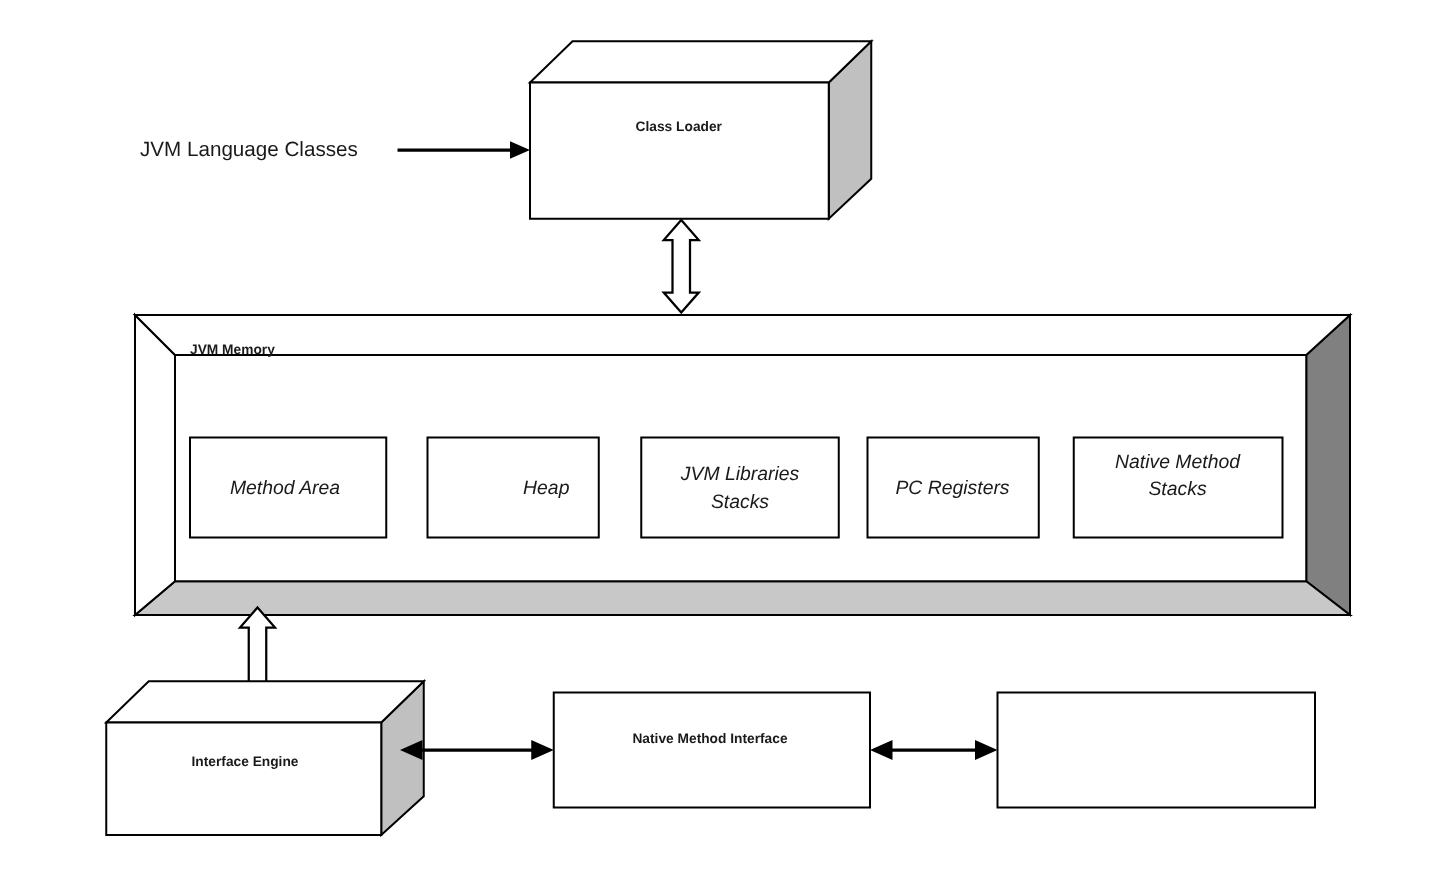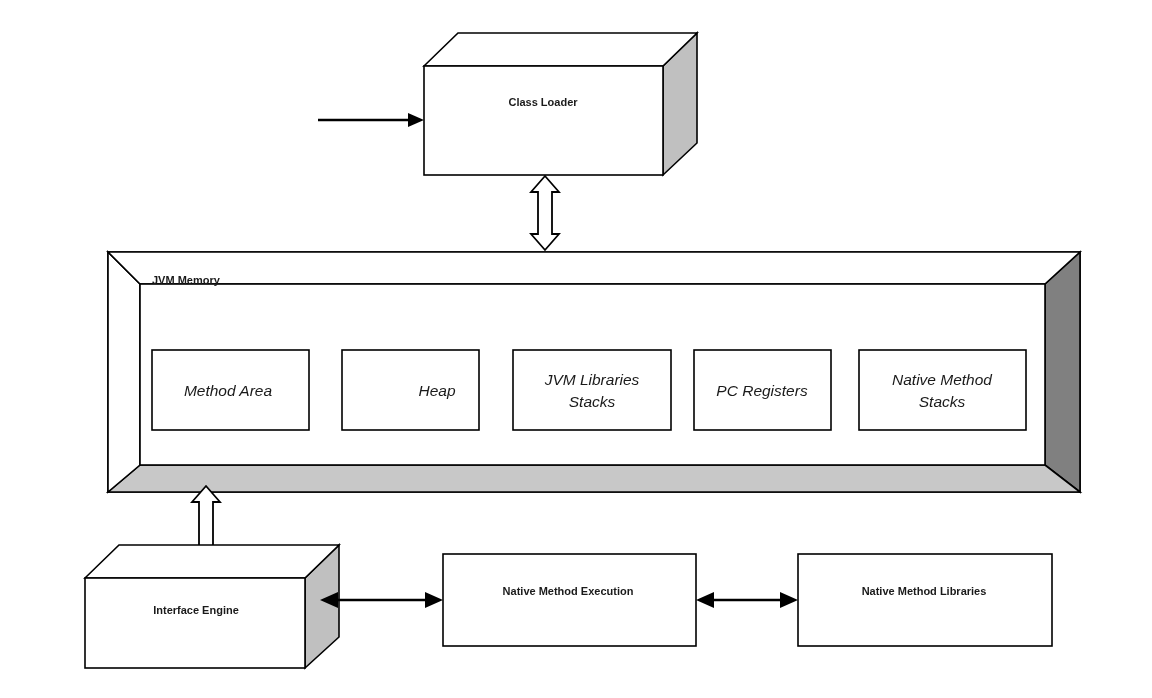--- a/index.html
+++ b/index.html
@@ -147,20 +147,21 @@
     </g>
 
     <g>
       <line class="solid-line" x1="712" y1="600" x2="784" y2="600"></line>
       <polygon class="solid-head" points="696,600 714,592 714,608"></polygon>
       <polygon class="solid-head" points="798,600 780,592 780,608"></polygon>
     </g>
 
   </svg>
 
+  <div class="lbl lbl-plain" style="left:112px; top:110px;">JVM Language Classes</div>
 
   <div class="lbl lbl-bold center-x" style="left:543px; top:96px;">Class Loader</div>
 
   <div class="lbl lbl-bold" style="left:152px; top:274px;">JVM Memory</div>
 
   <div class="lbl lbl-italic center-x" style="left:228px; top:380px;">
     <span>Method Area</span>
   </div>
 
   <div class="lbl lbl-italic center-x" style="left:410px; top:380px;margin-left:27px;">
@@ -169,24 +170,23 @@
 
   <div class="lbl lbl-italic center-x" style="left:592px; top:369px;">
     <div>JVM Libraries</div>
     <div>Stacks</div>
   </div>
 
   <div class="lbl lbl-italic center-x" style="left:762px; top:380px;">
     <span>PC Registers</span>
   </div>
 
-  <div class="lbl lbl-italic center-x" style="left:942px; top:369px;">
+  <div class="lbl lbl-italic center-x" style="left:942px; top:359px;">
     <div>Native Method</div>
     <div>Stacks</div>
   </div>
 
   <div class="lbl lbl-bold center-x" style="left:196px; top:604px;">Interface Engine</div>
 
-  <div class="lbl lbl-bold center-x" style="left:568px; top:585px;">Native Method Execution</div>
+  <div class="lbl lbl-bold center-x" style="left:568px; top:585px;">Native Method Interface</div>
 
-  <div class="lbl lbl-bold center-x" style="left:924px; top:585px;">Native Method Libraries</div>
 
 </div>
 
 </body></html>

